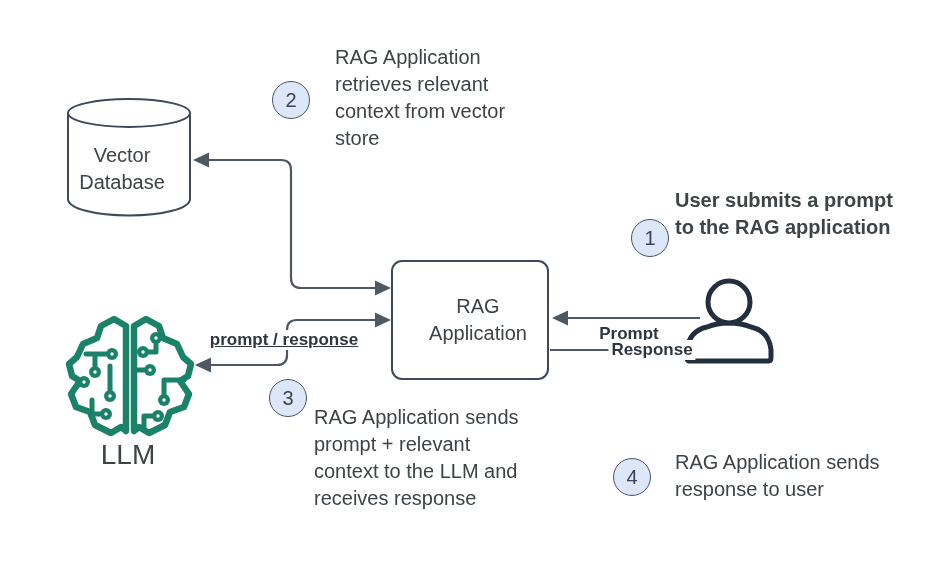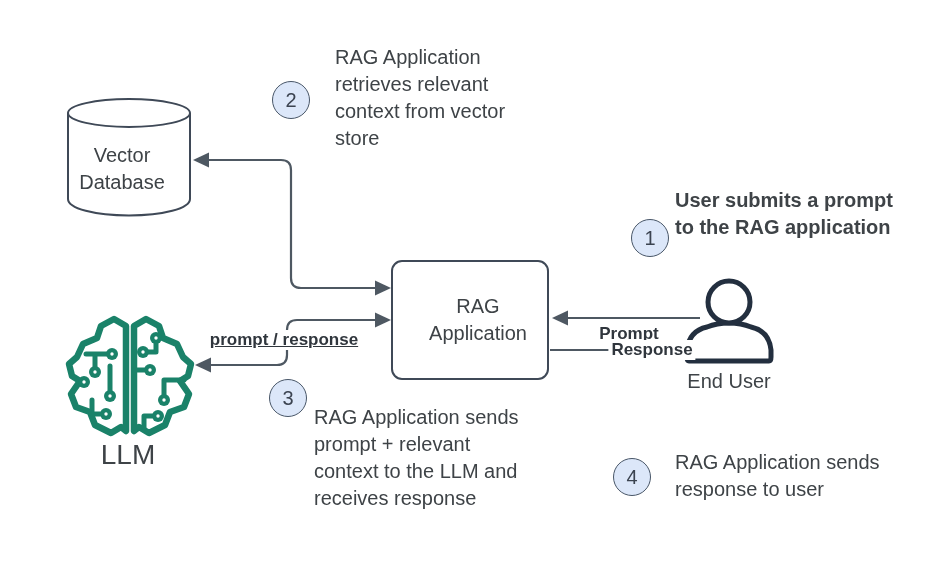--- a/index.html
+++ b/index.html
@@ -124,21 +124,20 @@
       <path class="person" d="M689,361 Q687,361 687,357 L687,350 Q689,331 707,327 Q717,323 729,323 Q741,323 751,327 Q769,331 771,350 L771,357 Q771,361 769,361 Z"></path>
       <circle class="person" cx="729" cy="302" r="21"></circle>
     </g>
   </svg>
 
   <div class="node-label" style="left:68px;top:142px;width:108px;">Vector
 Database</div>
   <div class="node-label" style="left:392px;top:293px;width:172px;">RAG
 Application</div>
   <div class="node-label" style="left:88px;top:441px;width:80px;font-size:28px;">LLM</div>
-  <div class="node-label" style="left:684px;top:368px;width:90px;">End User</div>
 
   <div class="edge-label" style="left:284px;top:340px;text-decoration:underline;">prompt / response</div>
   <div class="edge-label" style="left:629px;top:318px;margin-top:16px;">Prompt</div>
   <div class="edge-label" style="left:652px;top:350px;">Response</div>
 
   <div class="step-circle" style="left:631px;top:219px;">1</div>
   <div class="step-circle" style="left:272px;top:81px;">2</div>
   <div class="step-circle" style="left:269px;top:379px;">3</div>
   <div class="step-circle" style="left:613px;top:458px;">4</div>
 

